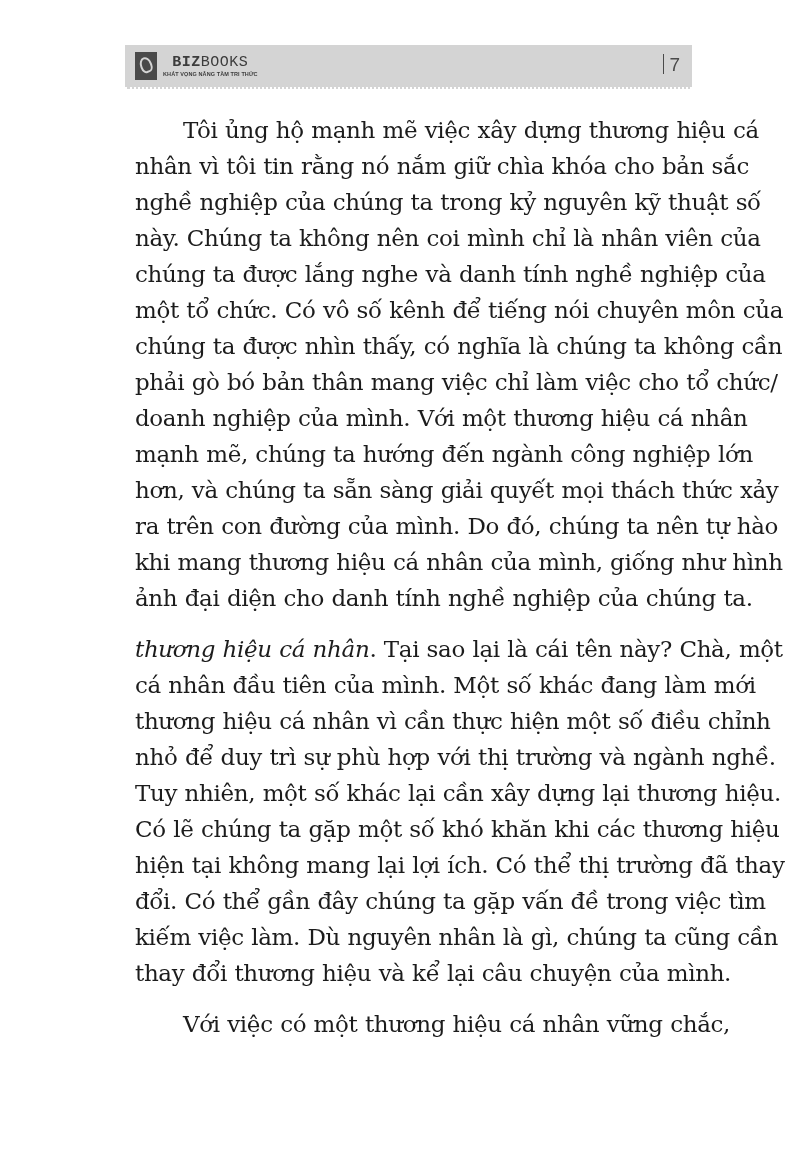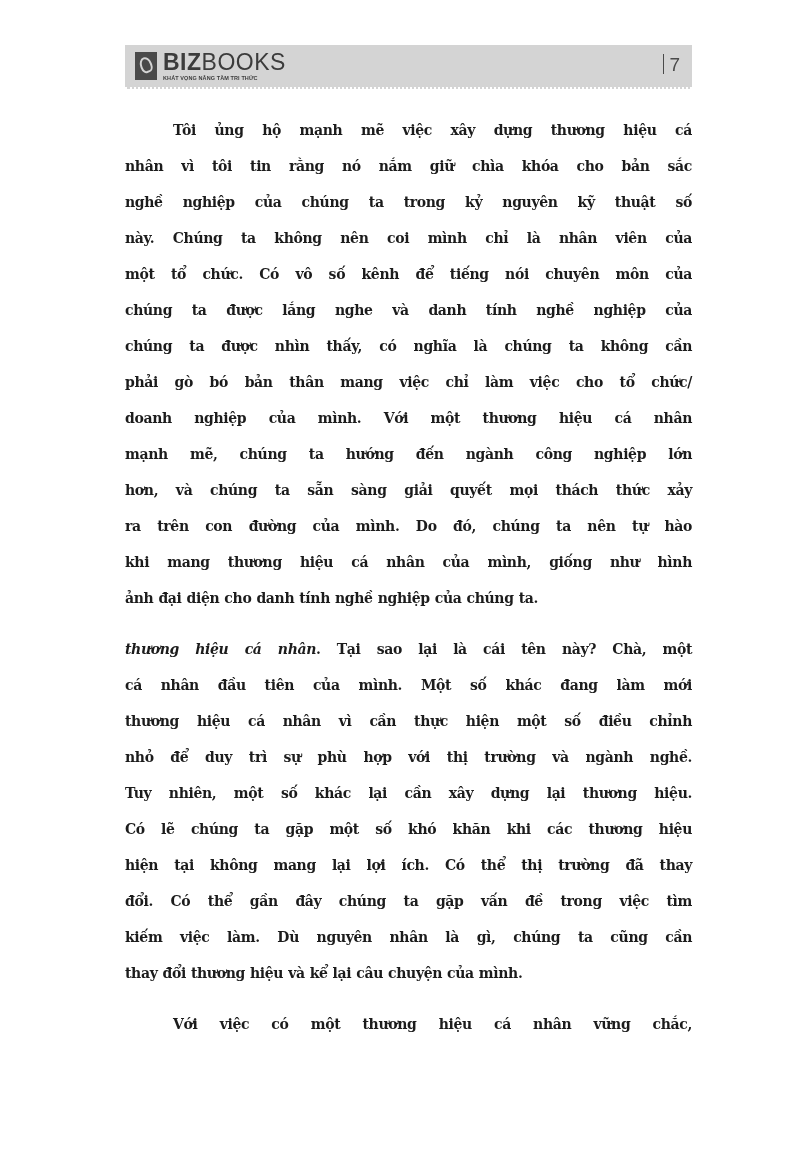--- a/index.html
+++ b/index.html
@@ -50,22 +50,22 @@
       border: 2px solid #d4d4d4;
       box-sizing: border-box;
       transform: rotate(-20deg);
     }
     .logo-text {
       display: flex;
       flex-direction: column;
       line-height: 1;
     }
     .logo-name {
-      font-family: Liberation Sans, sans-serif;
-      font-size: 23px;
+      font-family: Liberation Mono, monospace;
+      font-size: 15px;
       letter-spacing: 0.5px;
       color: #3c3c3c;
       text-align: center;
     }
     .logo-name .biz {
       font-weight: bold;
     }
     .logo-tagline {
       font-family: "Liberation Sans", sans-serif;
       font-size: 5.5px;
@@ -90,28 +90,27 @@
       vertical-align: -3px;
       margin-right: 5px;
     }
     .content {
       position: absolute;
       left: 125px;
       top: 112px;
       width: 567px;
     }
     .para {
-      margin: 0 0 15px 0;
-      font-size: 14px;
+      margin: 0 0 15px 10px;
+      font-size: 23px;
       line-height: 36px;
       text-align: justify;
       text-indent: 48px;
       letter-spacing: -0.35px;
       word-spacing: 0.5px;
-      font-weight: bold;
     }
     .para .line {
       display: block;
       text-align: justify;
       text-align-last: justify;
       white-space: nowrap;
     }
     .para .line.first {
       padding-left: 48px;
     }
@@ -139,22 +138,22 @@
   <div class="page-number"><span class="sep"></span><span>7</span></div>
 </div>
 
 <div class="content">
 
   <div class="para">
     <span class="line first">Tôi ủng hộ mạnh mẽ việc xây dựng thương hiệu cá</span>
     <span class="line">nhân vì tôi tin rằng nó nắm giữ chìa khóa cho bản sắc</span>
     <span class="line">nghề nghiệp của chúng ta trong kỷ nguyên kỹ thuật số</span>
     <span class="line">này. Chúng ta không nên coi mình chỉ là nhân viên của</span>
+    <span class="line">chúng ta được lắng nghe và danh tính nghề nghiệp của</span>
     <span class="line">một tổ chức. Có vô số kênh để tiếng nói chuyên môn của</span>
-    <span class="line">chúng ta được lắng nghe và danh tính nghề nghiệp của</span>
     <span class="line">chúng ta được nhìn thấy, có nghĩa là chúng ta không cần</span>
     <span class="line">phải gò bó bản thân mang việc chỉ làm việc cho tổ chức/</span>
     <span class="line">doanh nghiệp của mình. Với một thương hiệu cá nhân</span>
     <span class="line">mạnh mẽ, chúng ta hướng đến ngành công nghiệp lớn</span>
     <span class="line">hơn, và chúng ta sẵn sàng giải quyết mọi thách thức xảy</span>
     <span class="line">ra trên con đường của mình. Do đó, chúng ta nên tự hào</span>
     <span class="line">khi mang thương hiệu cá nhân của mình, giống như hình</span>
     <span class="line last">ảnh đại diện cho danh tính nghề nghiệp của chúng ta.</span>
   </div>
 

